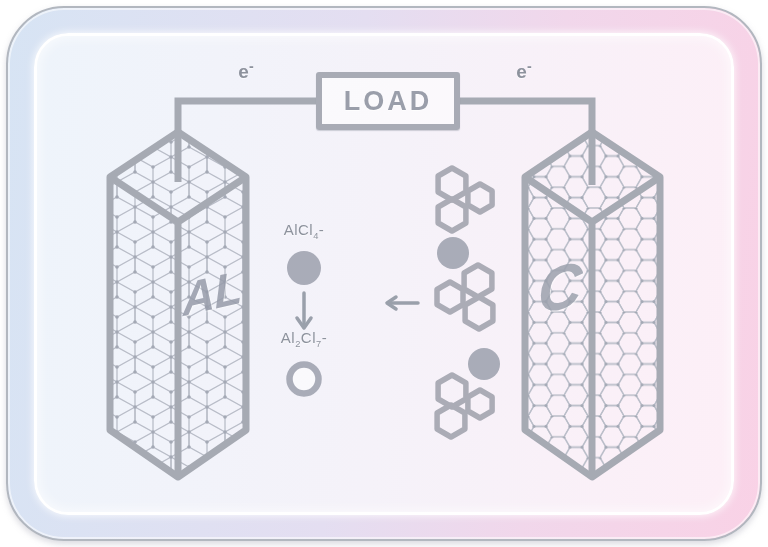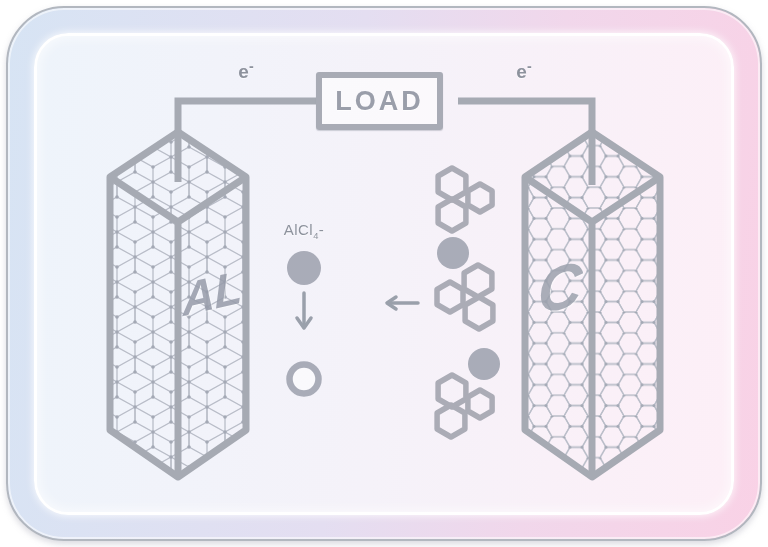--- a/index.html
+++ b/index.html
@@ -15,21 +15,21 @@
   }
   .panel{
     position:absolute;left:34px;top:33px;width:700px;height:482px;
     border-radius:34px;border:3px solid rgba(255,255,255,0.95);box-sizing:border-box;
     background:linear-gradient(95deg,#eef4fb 0%,#f5f2f9 50%,#fdeff7 100%);
     box-shadow:0 0 8px rgba(255,255,255,0.95), inset 0 0 14px rgba(255,255,255,0.8);
   }
   svg.diagram{position:absolute;left:0;top:0;width:768px;height:547px;}
   .txt{position:absolute;color:#8d929d;text-shadow:0 1px 1px rgba(255,255,255,0.75);}
   .load-box{
-    position:absolute;left:316px;top:72px;width:127px;height:58px;box-sizing:border-box;
+    position:absolute;left:316px;top:72px;width:144px;height:58px;box-sizing:border-box;
     border:6px solid #a8abb5;border-radius:3px;background:rgba(255,255,255,0.55);
     display:flex;align-items:center;justify-content:center;
     box-shadow:0 1px 1px rgba(130,135,150,0.35);
   }
   .load-label{
     font-size:27px;font-weight:bold;letter-spacing:3px;color:#9a9eaa;
     text-shadow:0 1px 1px rgba(255,255,255,0.8);
   }
   .e-label{width:40px;text-align:center;font-size:19px;font-weight:bold;}
   .e-label sup{font-size:0.75em;vertical-align:0.5em;font-weight:bold;}
@@ -147,16 +147,19 @@
   <div class="txt e-label" style="left:226px;top:58px;">
     <span>e</span><sup>-</sup>
   </div>
   <div class="txt e-label" style="left:504px;top:58px;">
     <span>e</span><sup>-</sup>
   </div>
 
   <div class="txt formula" style="left:250px;top:221px;width:108px;">
     <span>AlCl</span><sub>4</sub><span>-</span>
   </div>
+  <div class="txt formula" style="left:242px;top:329px;width:124px;">
+    <span>Al</span><sub>2</sub><span>Cl</span><sub>7</sub><span>-</span>
+  </div>
 
   <div class="txt electrode-label" style="left:166px;top:266px;width:92px;font-size:46px;transform:rotate(-13deg) skewX(-10deg);">AL</div>
   <div class="txt electrode-label" style="left:520px;top:252px;width:80px;font-size:62px;transform:rotate(-10deg) skewX(-12deg);color:#9da2ae;">C</div>
 </div>
 
 </body></html>

